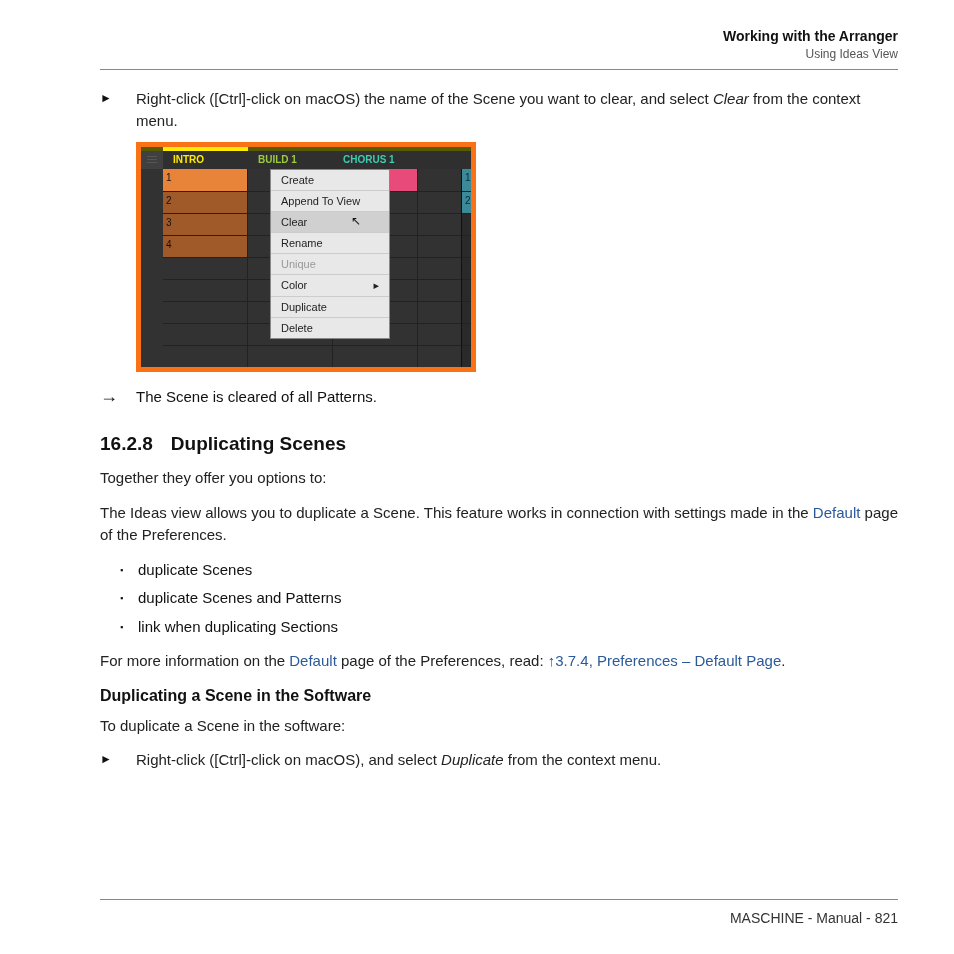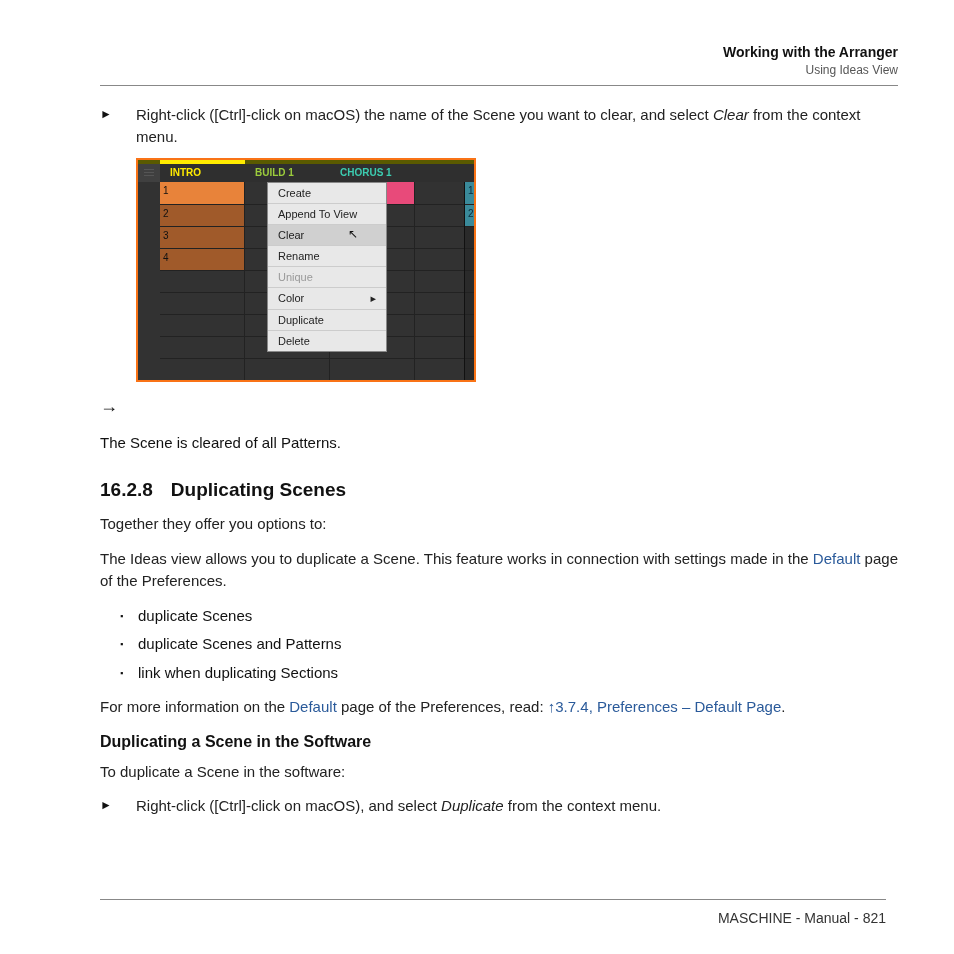--- a/index.html
+++ b/index.html
@@ -1,27 +1,27 @@
 <!DOCTYPE html>
 <html><head>
 <meta charset="utf-8">
 <style>
 * { margin: 0; padding: 0; box-sizing: border-box; }
 body { font-family: Arial, Helvetica, sans-serif; background: #fff; width: 954px; height: 954px; position: relative; color: #111; }
-.page { padding: 44px 56px 0 56px; }
+.page { padding: 28px 56px 0 56px; }
 .header { text-align: right; margin-bottom: 6px; padding-left: 44px; }
 .header-title { font-weight: bold; font-size: 14px; }
 .header-sub { font-size: 12px; color: #555; margin-top: 3px; }
 .header-rule { border: 0; border-top: 1px solid #888; margin: 8px 0 18px 44px; }
 .content { padding-left: 44px; }
 .step { display: flex; margin-bottom: 10px; }
 .step-marker { flex: 0 0 36px; font-size: 15px; }
 .step-text { flex: 1; font-size: 15px; line-height: 1.45; color: #222; }
 .step-text .italic { font-style: italic; }
-.screenshot { margin: 6px 0 14px 36px; width: 340px; border: 2px solid #f97316; background:#0c4a6e; }
+.screenshot { margin: 6px 0 14px 36px; width: 340px; border: 5px solid #f97316; background:#0c4a6e; }
 .ss-topbar { height:4px; background:#5a5a00; position:relative; }
 .ss-topyellow { position:absolute; left:22px; width:85px; height:4px; background:#ffeb00; }
 .ss-scenes { height:18px; display:flex; align-items:center; background:#2f2f2f; font-size:10px; font-weight:bold; }
 .ss-grip { width:22px; height:18px; background:#404040; display:flex; align-items:center; justify-content:center; }
 .ss-grip div { width:10px; height:8px; background:linear-gradient(#555 1px,transparent 1px) 0 0/100% 3px; }
 .ss-scene { width:85px; padding-left:10px; }
 .sc-intro { color:#ffeb00; }
 .sc-build { color:#9ccc3c; }
 .sc-chorus { color:#3cccb0; }
 .ss-body { display:flex; position:relative; }
@@ -37,33 +37,33 @@
 .c-teal { background:#3a8a9a; }
 .ss-rightcol { width:10px; background:#2a2a2a; border-left:1px solid #111; }
 .ss-rcell { height:22px; border-top:1px solid #222; position:relative; }
 .ss-rcell:first-child{border-top:none;}
 .ss-menu { position:absolute; left:107px; top:0; width:120px; background:#e8e8e8; border:1px solid #888; font-size:11px; z-index:10; }
 .ss-menu-item { padding:4px 10px; border-bottom:1px solid #ccc; color:#222; display:flex; justify-content:space-between; align-items:center; }
 .ss-menu-item:last-child{border-bottom:none;}
 .ss-menu-item.disabled { color:#999; }
 .ss-menu-item.hover { background:#d0d0d0; position:relative; }
 .ss-cursor { position:absolute; right:28px; top:2px; font-size:12px; color:#111; }
-.result { display:flex; margin-bottom:26px;flex-direction:column; }
+.result { display:flex; margin-bottom:26px; }
 .result-marker { flex:0 0 36px; font-size:18px; }
 .result-text { flex:1; font-size:15px; line-height:1.45; }
 .h2 { font-size:19px; font-weight:bold; margin-bottom:12px; font-family: Arial, sans-serif; }
 .h2 .secnum { margin-right:18px; }
 .para { font-size:15px; line-height:1.5; margin-bottom:12px; color:#222; text-align:justify; }
 .link { color:#2a5a9a; }
 .bullets { margin:4px 0 12px 0; }
 .bullet { display:flex; font-size:15px; line-height:1.5; margin:6px 0 6px 20px; }
 .bullet .sq { flex:0 0 18px; font-size:9px; line-height:22px; }
 .h3 { font-size:16px; font-weight:bold; margin:14px 0 10px 0; }
 .footer-rule { border:0; border-top:1px solid #888; margin:0 0 10px 44px; }
-.footer { position:absolute; left:56px; right:68px; bottom:28px; }
+.footer { position:absolute; left:56px; right:56px; bottom:28px; }
 .footer-text { text-align:right; font-size:14px; color:#333; }
 .arrow-right::before { content:"►"; font-size:12px; }
 .arrow-result::before { content:"→"; font-size:18px; }
 </style>
 </head>
 <body>
 
 <div class="page">
   <div class="header">
     <div class="header-title">Working with the Arranger</div>

